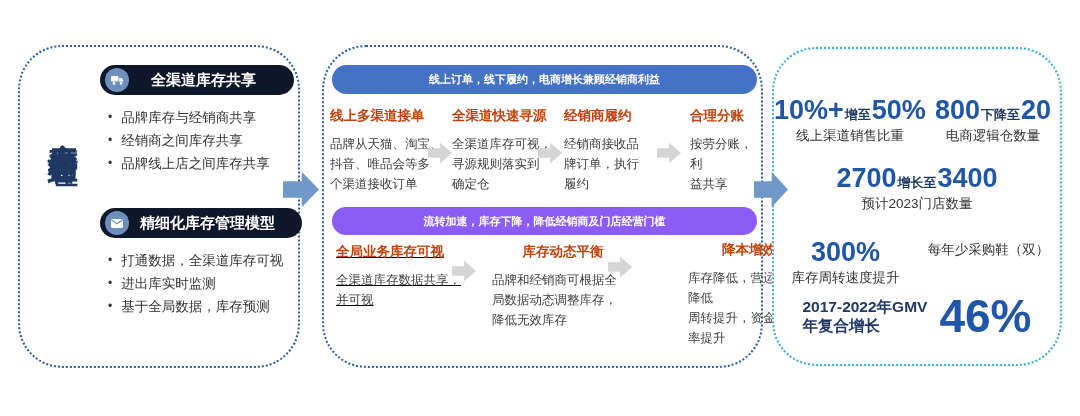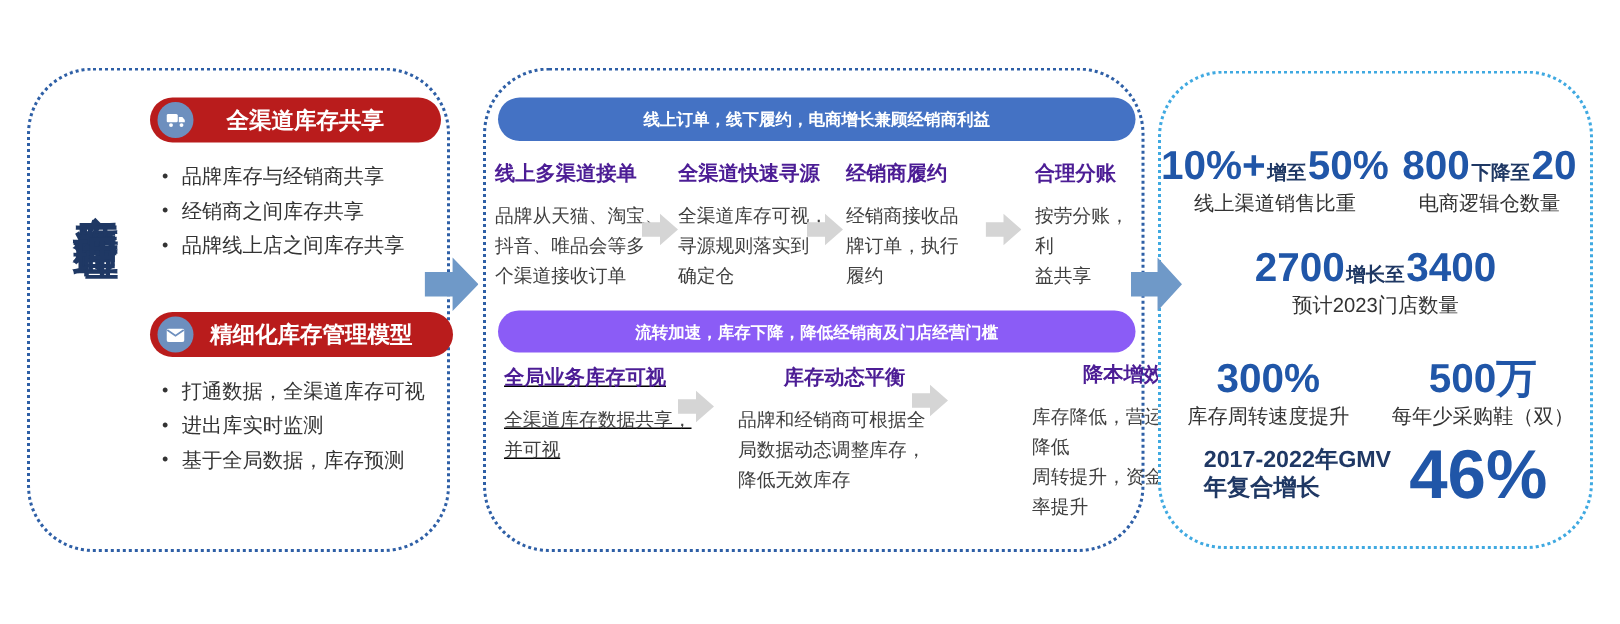--- a/index.html
+++ b/index.html
@@ -10,21 +10,21 @@
   
   .panel{position:absolute;box-sizing:border-box;border-radius:44px;background:#fff;}
   .panel-left{left:18px;top:45px;width:282px;height:323px;border:2px dotted #2E5FA6;}
   .panel-middle{left:322px;top:45px;width:441px;height:323px;border:2px dotted #2E5FA6;}
   .panel-right{left:772px;top:47px;width:290px;height:319px;border:2px dotted #3FA9E1;}
 
   
   .vertical-title{position:absolute;left:26px;top:72px;writing-mode:vertical-rl;
     text-orientation:upright;font-size:30px;font-weight:bold;color:#1F3864;
     letter-spacing:3px;line-height:34px;}
-  .sec-pill{position:absolute;height:30px;background:#b91c1c;border-radius:16px;
+  .sec-pill{position:absolute;height:30px;background:#0f172a;border-radius:16px;
     display:flex;align-items:center;}
   .pill-circle{width:24px;height:24px;border-radius:50%;background:#6D8FBE;margin-left:5px;
     display:flex;align-items:center;justify-content:center;flex:0 0 auto;}
   .pill-text{flex:1;text-align:center;color:#ffffff;font-weight:bold;font-size:15px;
     padding-right:16px;white-space:nowrap;}
   .pill-1{left:80px;top:18px;width:194px;}
   .pill-2{left:80px;top:161px;width:202px;}
   .bullets{position:absolute;left:88px;}
   .bullets-1{top:59px;}
   .bullets-2{top:202px;}
@@ -32,21 +32,21 @@
     line-height:23px;white-space:nowrap;}
   .bullet::before{content:'•';margin-right:9px;font-size:12px;color:#333333;}
 
   
   .hdr-pill{position:absolute;left:8px;width:425px;border-radius:15px;color:#ffffff;
     font-weight:bold;font-size:11px;display:flex;align-items:center;justify-content:center;
     white-space:nowrap;}
   .hdr-blue{top:18px;height:29px;background:#4472C4;}
   .hdr-green{top:160px;height:28px;background:#8b5cf6;}
   .m-col{position:absolute;}
-  .m-col-title{font-size:13.5px;font-weight:bold;color:#4c1d95;margin-bottom:9px;
+  .m-col-title{font-size:13.5px;font-weight:bold;color:#c2410c;margin-bottom:9px;
     white-space:nowrap;}
   .m-col-title.centered{text-align:center;}
   .m-col-desc{font-size:12.5px;color:#404040;line-height:20px;white-space:pre-line;}
   .col-t1{left:6px;top:60px;width:114px;}
   .col-t2{left:128px;top:60px;width:112px;}
   .col-t3{left:240px;top:60px;width:96px;}
   .col-t4{left:366px;top:60px;width:74px;}
   .col-b1{left:12px;top:196px;width:134px;text-decoration:underline;}
   .col-b2{left:168px;top:196px;width:142px;}
   .col-b3{left:316px;top:194px;width:122px;margin-left:48px;}
@@ -204,23 +204,20 @@
     </div>
 
     <div class="stat-row row-3">
       <div class="stat">
         <div class="stat-nums">
           <span class="stat-big">300%</span>
         </div>
         <div class="stat-label">库存周转速度提升</div>
       </div>
       <div class="stat">
-        <div class="stat-nums">
-          <span class="stat-big">500万</span>
-        </div>
         <div class="stat-label">每年少采购鞋（双）</div>
       </div>
     </div>
 
     <div class="stat-row row-4">
       <div class="gmv-label">
         <div>2017-2022年GMV</div>
         <div>年复合增长</div>
       </div>
       <div class="gmv-value">46%</div>

